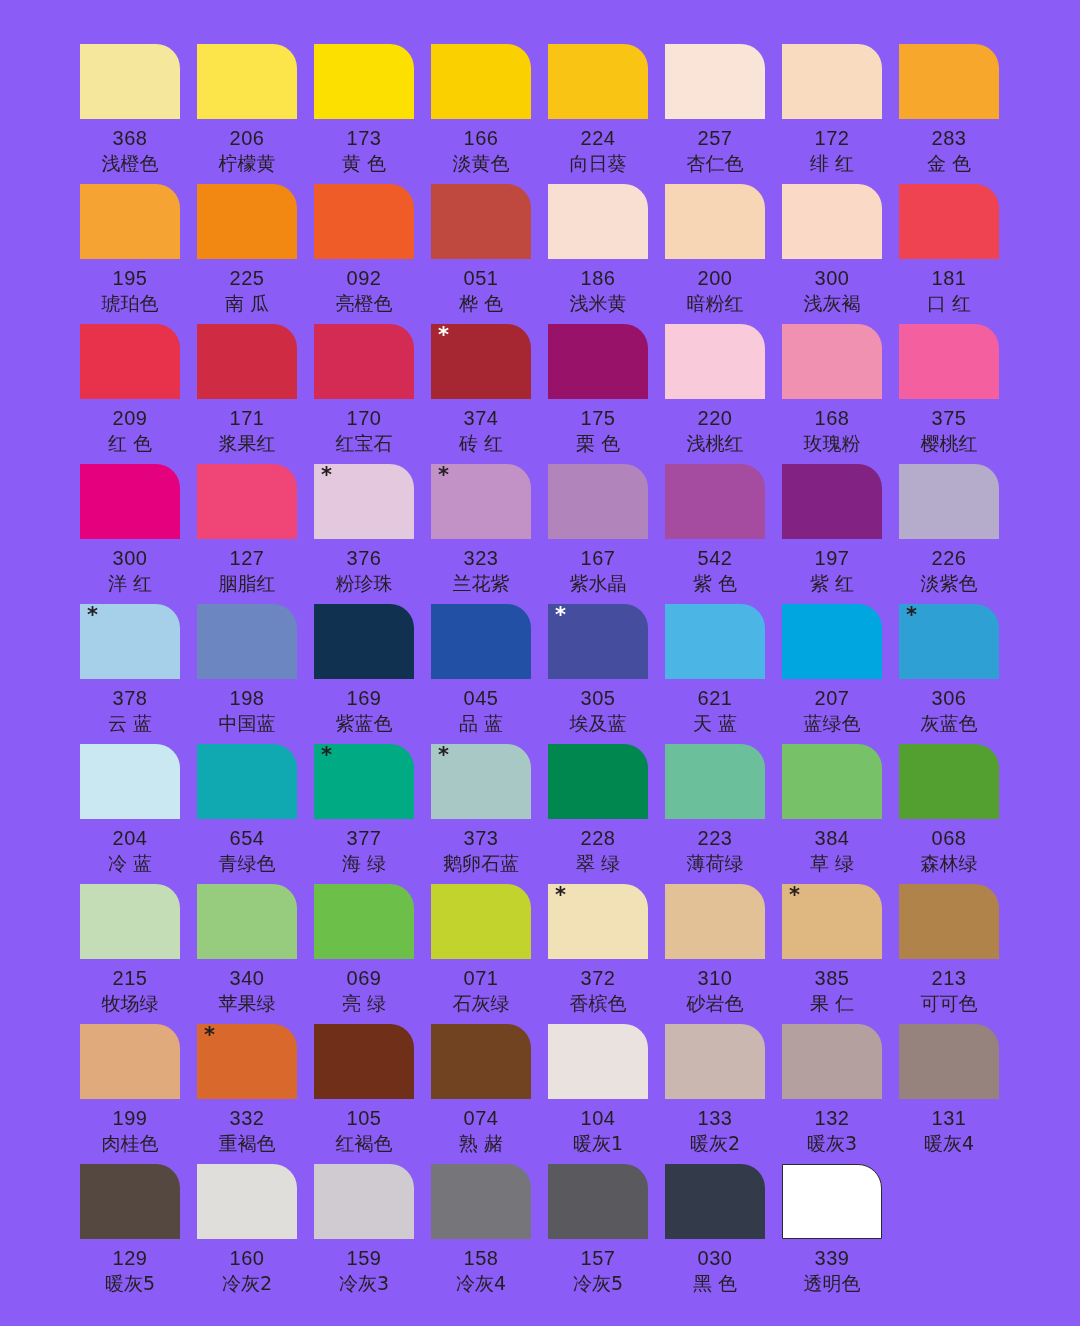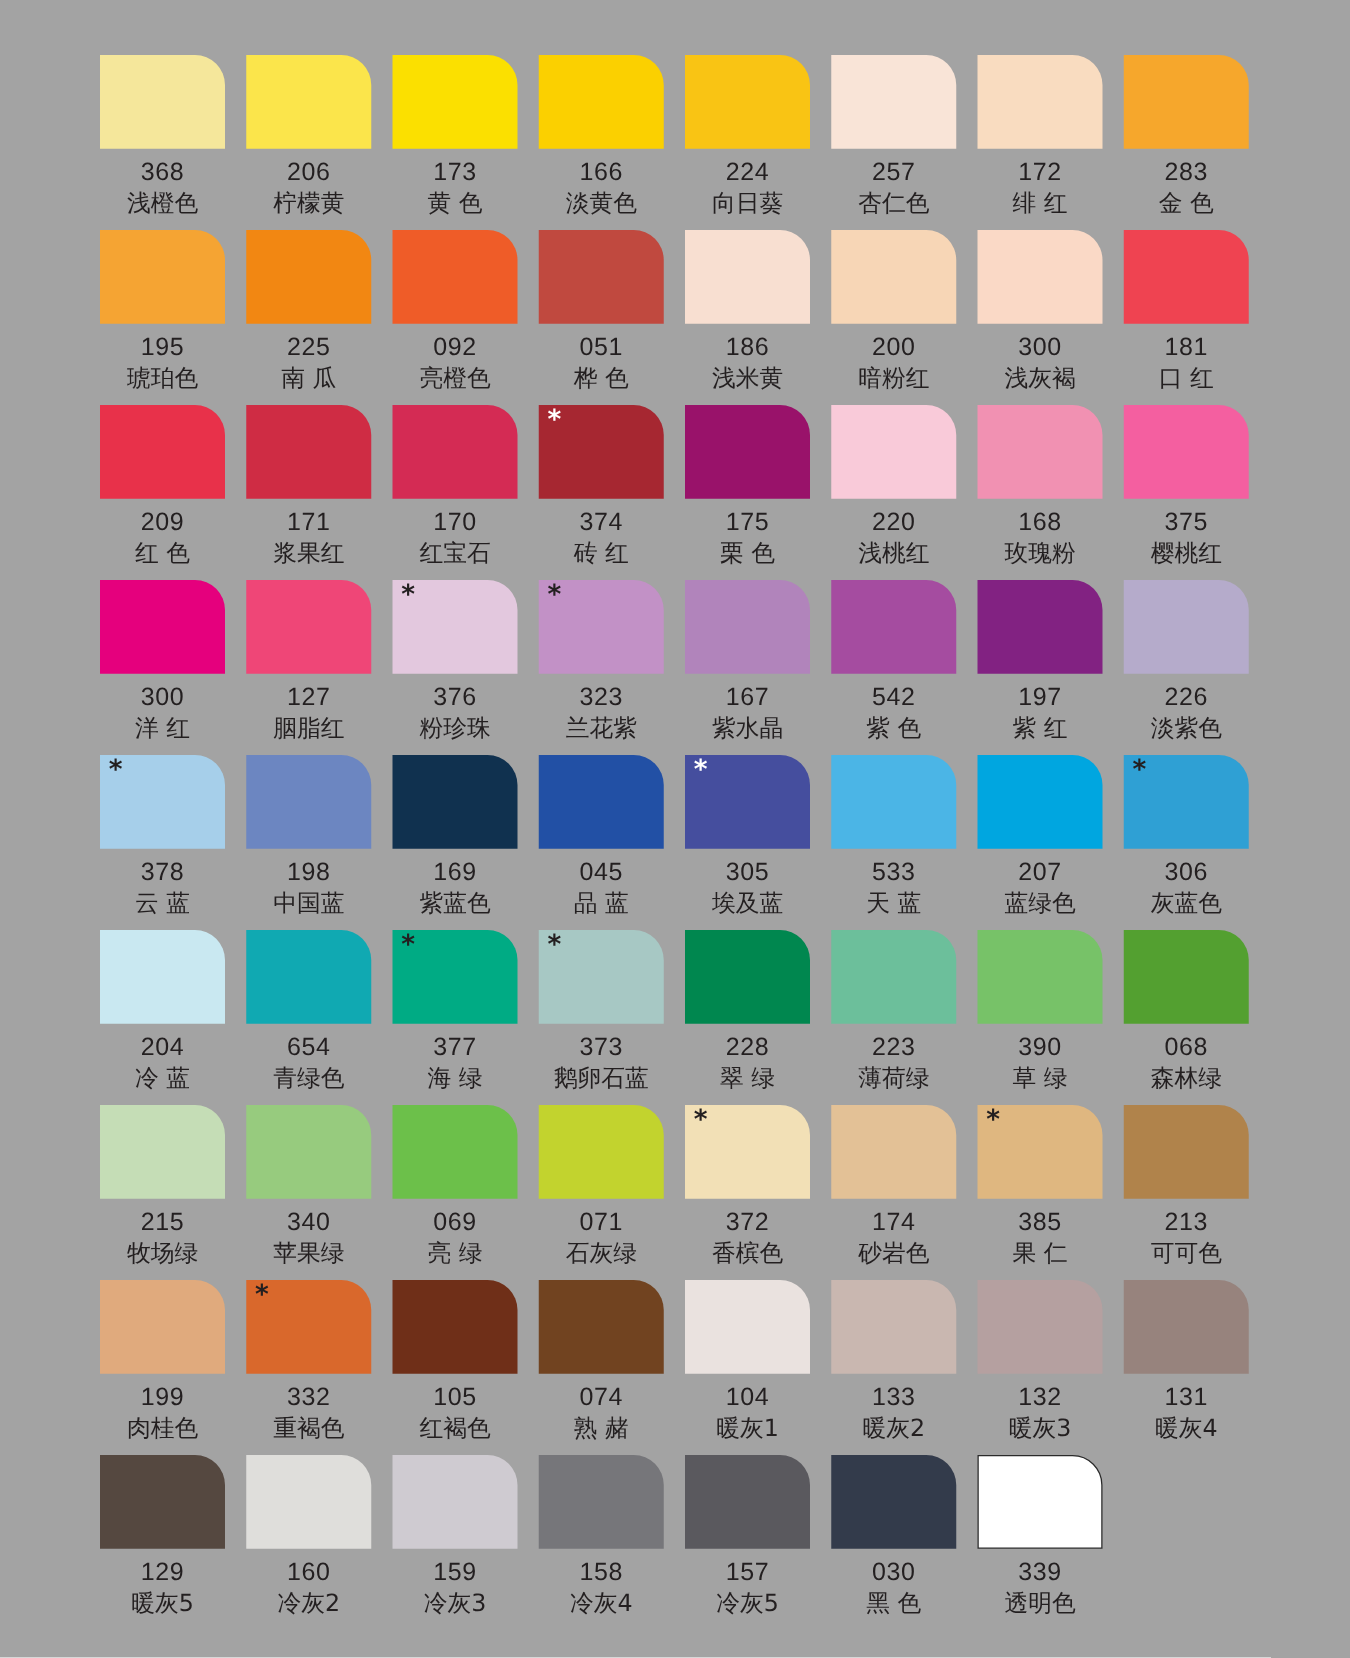--- a/index.html
+++ b/index.html
@@ -10,21 +10,21 @@
   body {
     width: 1080px;
     height: 1326px;
     font-family: "Liberation Sans", "DejaVu Sans", sans-serif;
     -webkit-font-smoothing: antialiased;
   }
   #chart {
     position: relative;
     width: 1080px;
     height: 1326px;
-    background: #a3a3a3;
+    background: #8b5cf6;
     box-sizing: border-box;
     padding: 44px 80px 20px 80px;
   }
   .grid {
     display: grid;
     grid-template-columns: repeat(8, 117px);
     grid-auto-rows: 140px;
     justify-content: start;
   }
   .cell {
@@ -270,21 +270,21 @@
       </div>
       <div class="cell">
         <div class="swatch" style="background: rgb(69, 78, 158);">
           <span class="star light">*</span>
         </div>
         <div class="code">305</div>
         <div class="name">埃及蓝</div>
       </div>
       <div class="cell">
         <div class="swatch" style="background: rgb(75, 181, 230);"></div>
-        <div class="code">533</div>
+        <div class="code">621</div>
         <div class="name">天 蓝</div>
       </div>
       <div class="cell">
         <div class="swatch" style="background: rgb(0, 166, 224);"></div>
         <div class="code">207</div>
         <div class="name">蓝绿色</div>
       </div>
       <div class="cell">
         <div class="swatch" style="background: rgb(47, 160, 212);">
           <span class="star dark">*</span>
@@ -321,21 +321,21 @@
         <div class="code">228</div>
         <div class="name">翠 绿</div>
       </div>
       <div class="cell">
         <div class="swatch" style="background: rgb(108, 191, 155);"></div>
         <div class="code">223</div>
         <div class="name">薄荷绿</div>
       </div>
       <div class="cell">
         <div class="swatch" style="background: rgb(119, 194, 104);"></div>
-        <div class="code">390</div>
+        <div class="code">384</div>
         <div class="name">草 绿</div>
       </div>
       <div class="cell">
         <div class="swatch" style="background: rgb(83, 160, 48);"></div>
         <div class="code">068</div>
         <div class="name">森林绿</div>
       </div>
       <div class="cell">
         <div class="swatch" style="background: rgb(197, 221, 182);"></div>
         <div class="code">215</div>
@@ -358,21 +358,21 @@
       </div>
       <div class="cell">
         <div class="swatch" style="background: rgb(242, 224, 182);">
           <span class="star dark">*</span>
         </div>
         <div class="code">372</div>
         <div class="name">香槟色</div>
       </div>
       <div class="cell">
         <div class="swatch" style="background: rgb(227, 193, 150);"></div>
-        <div class="code">174</div>
+        <div class="code">310</div>
         <div class="name">砂岩色</div>
       </div>
       <div class="cell">
         <div class="swatch" style="background: rgb(223, 183, 128);">
           <span class="star dark">*</span>
         </div>
         <div class="code">385</div>
         <div class="name">果 仁</div>
       </div>
       <div class="cell">

